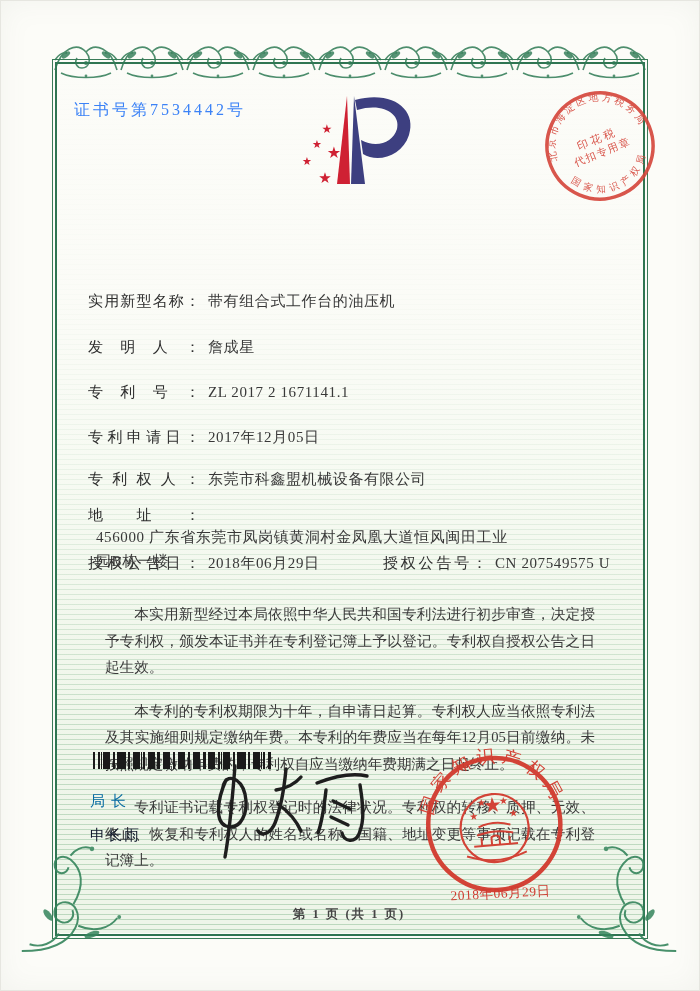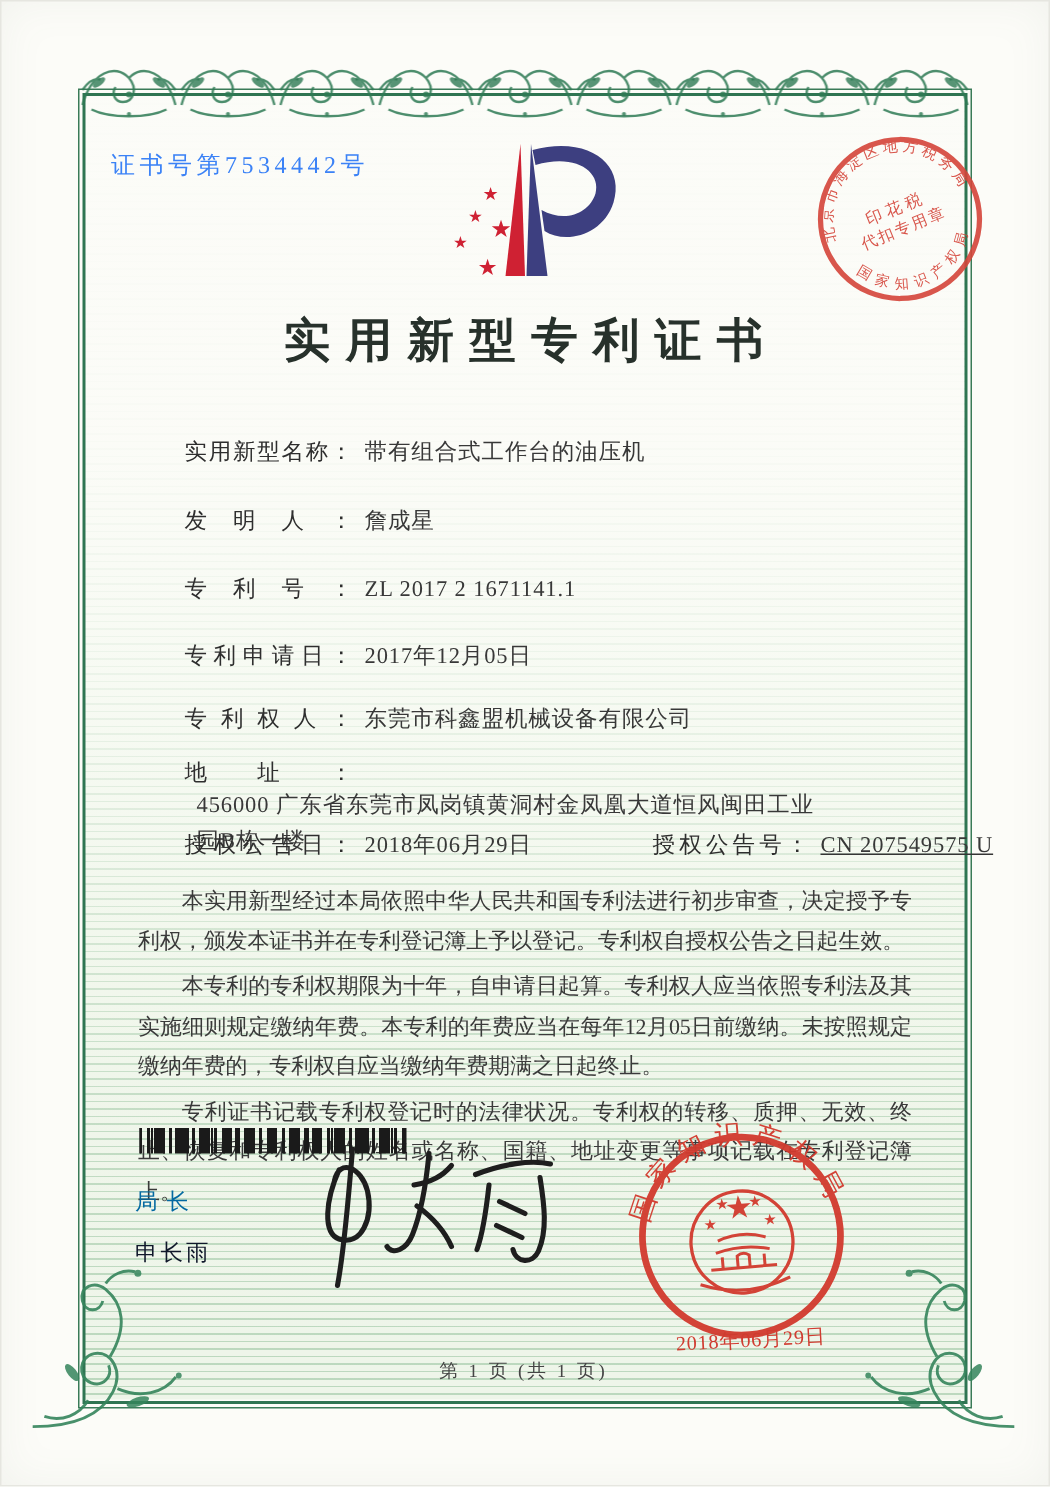--- a/index.html
+++ b/index.html
@@ -26,47 +26,47 @@
   .flourish{position:absolute;width:112px;height:112px;}
   .fl-left{left:14px;top:842px;}
   .fl-right{left:572px;top:842px;transform:scaleX(-1);}
 
   .cert-no{position:absolute;left:74px;top:100px;font-size:16px;letter-spacing:3px;color:#3b82f6;}
   .logo{position:absolute;left:277px;top:90px;width:146px;height:100px;}
   .title{position:absolute;left:52px;top:206px;width:594px;text-align:center;
          font-size:31px;font-weight:600;color:#27312b;letter-spacing:.33em;text-indent:.33em;}
 
   .fields{position:absolute;left:88px;top:292px;width:524px;font-size:15px;color:#353535;}
-  .frow{position:absolute;left:0;white-space:nowrap;margin-left:35px;}
+  .frow{position:absolute;left:0;white-space:nowrap;}
   .flabel{display:inline-block;width:112px;text-align:justify;text-align-last:justify;color:#2e2e2e;}
   .flabel2{display:inline-block;width:104px;text-align:justify;text-align-last:justify;color:#2e2e2e;}
   .fvalue{margin-left:8px;letter-spacing:.6px;color:#383838;}
   .frow.addr{white-space:normal;}
   .frow.addr .fvalue{display:inline-block;width:424px;vertical-align:top;line-height:24px;}
-  .grant-right{position:absolute;left:312px;top:0;white-space:nowrap;text-decoration:underline;}
+  .grant-right{position:absolute;left:295px;top:0;white-space:nowrap;}
 
   .body-text{position:absolute;left:88px;top:584px;width:524px;font-size:14.6px;
              line-height:26.5px;color:#3a3a3a;text-align:justify;}
-  .body-text p{margin:4px;text-indent:2em;}
+  .body-text p{margin:17px;text-indent:2em;}
 
   .barcode{position:absolute;left:93px;top:752px;width:178px;height:17px;
     background:
       repeating-linear-gradient(90deg,#1a1a1a 0 2px,transparent 2px 5px),
       repeating-linear-gradient(90deg,#1a1a1a 0 1px,transparent 1px 8px),
       repeating-linear-gradient(90deg,transparent 0 12px,#1a1a1a 12px 15px);}
 
   .sig-title{position:absolute;left:90px;top:792px;font-size:15px;letter-spacing:6px;color:#0369a1;}
   .sig-name{position:absolute;left:90px;top:826px;font-size:15px;letter-spacing:2px;color:#0f172a;}
   .sig-script{position:absolute;left:196px;top:760px;width:190px;height:102px;}
 
   .seal-main{position:absolute;left:415px;top:746px;width:160px;height:172px;transform:rotate(-5deg);opacity:.95;}
   .seal-tax{position:absolute;left:538px;top:84px;width:124px;height:124px;transform:rotate(-22deg);opacity:.9;}
 
   .footer{position:absolute;left:52px;top:906px;width:594px;text-align:center;
-          font-size:12.5px;letter-spacing:2px;color:#454545;}
+          font-size:12.5px;letter-spacing:2px;color:#454545;font-weight:bold;}
 </style>
 </head>
 <body>
 
 <div class="page">
 
   <div class="inner-bg"></div>
   <div class="frame"></div>
 
   <svg class="band" viewBox="0 0 594 48" preserveAspectRatio="none">
@@ -127,21 +127,20 @@
     <polygon points="70,6 60,94 73,94" fill="#cf2133"></polygon>
     <polygon points="77,6 74,94 88,94" fill="#3d3f80"></polygon>
     <path d="M78,10 C116,0 140,20 132,45 C125,67 100,73 86,64 L84,50 C100,59 116,52 120,39 C124,24 106,12 80,20 Z" fill="#3d3f80"></path>
     <text x="50" y="43" font-size="12" fill="#cf2133" text-anchor="middle">★</text>
     <text x="40" y="58" font-size="11" fill="#cf2133" text-anchor="middle">★</text>
     <text x="57" y="68" font-size="16" fill="#cf2133" text-anchor="middle">★</text>
     <text x="30" y="75" font-size="11" fill="#cf2133" text-anchor="middle">★</text>
     <text x="48" y="93" font-size="15" fill="#cf2133" text-anchor="middle">★</text>
   </svg>
 
-  <div class="title">实用新型专利证书</div>
 
   <div class="fields">
     <div class="frow" style="top:0">
       <span class="flabel">实用新型名称：</span><span class="fvalue">带有组合式工作台的油压机</span>
     </div>
     <div class="frow" style="top:46px">
       <span class="flabel">发明人：</span><span class="fvalue">詹成星</span>
     </div>
     <div class="frow" style="top:91px">
       <span class="flabel">专利号：</span><span class="fvalue">ZL 2017 2 1671141.1</span>

